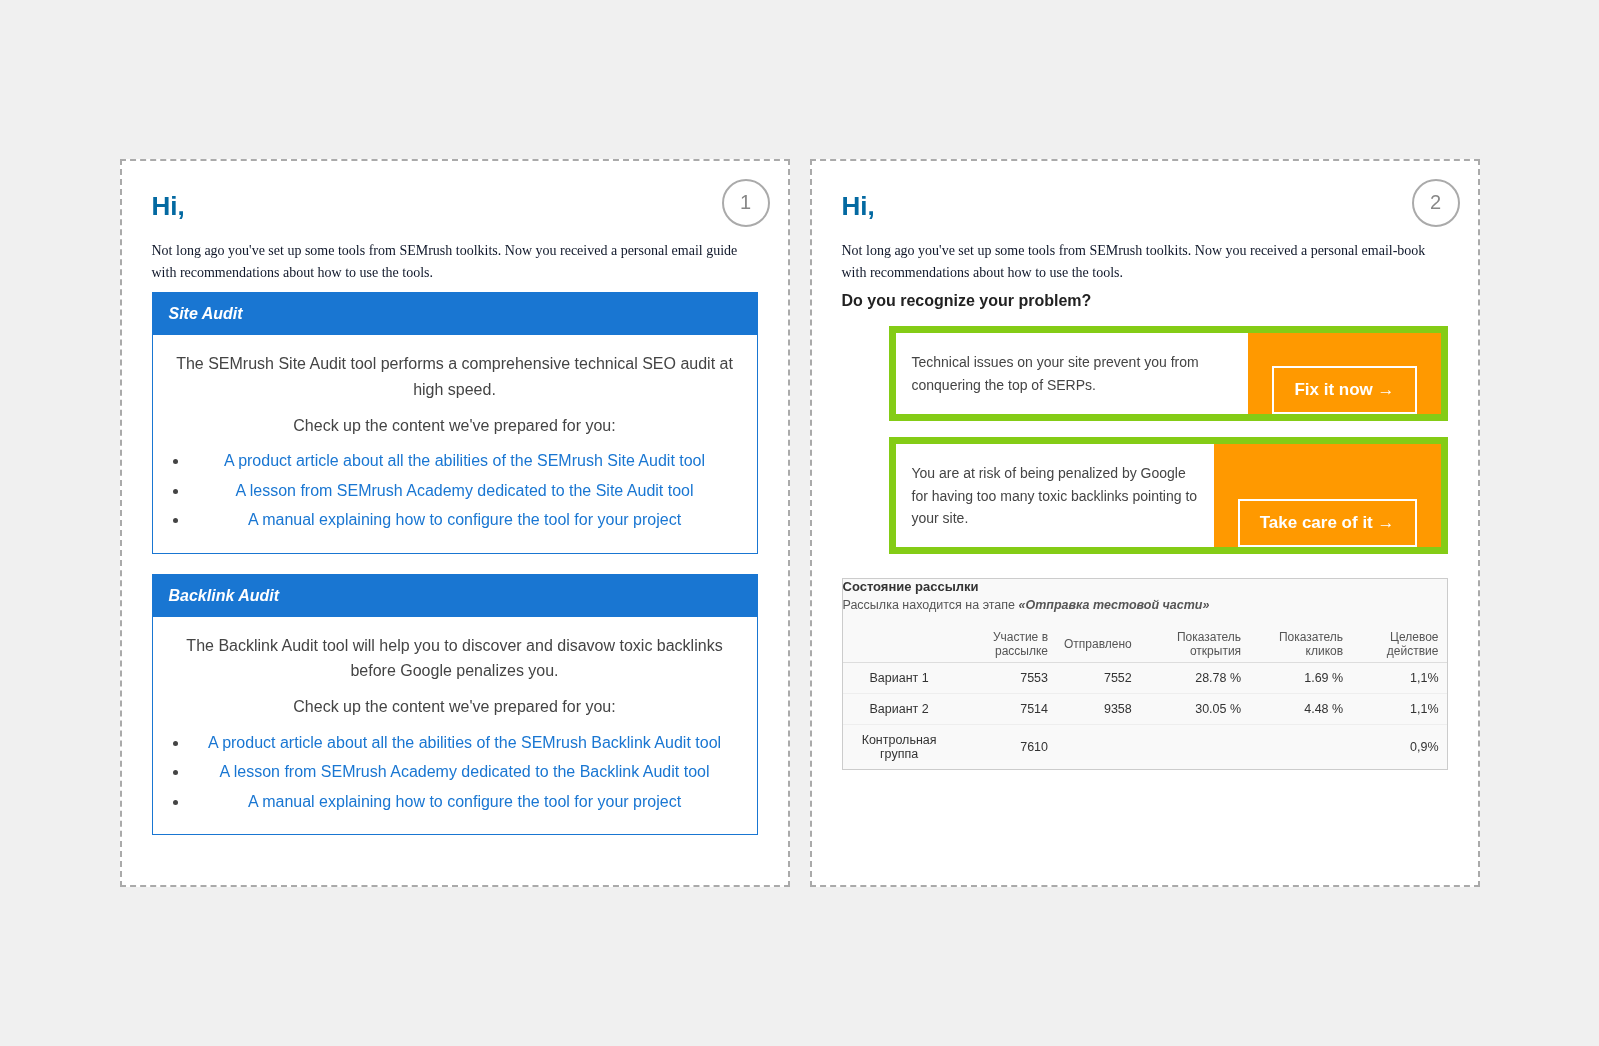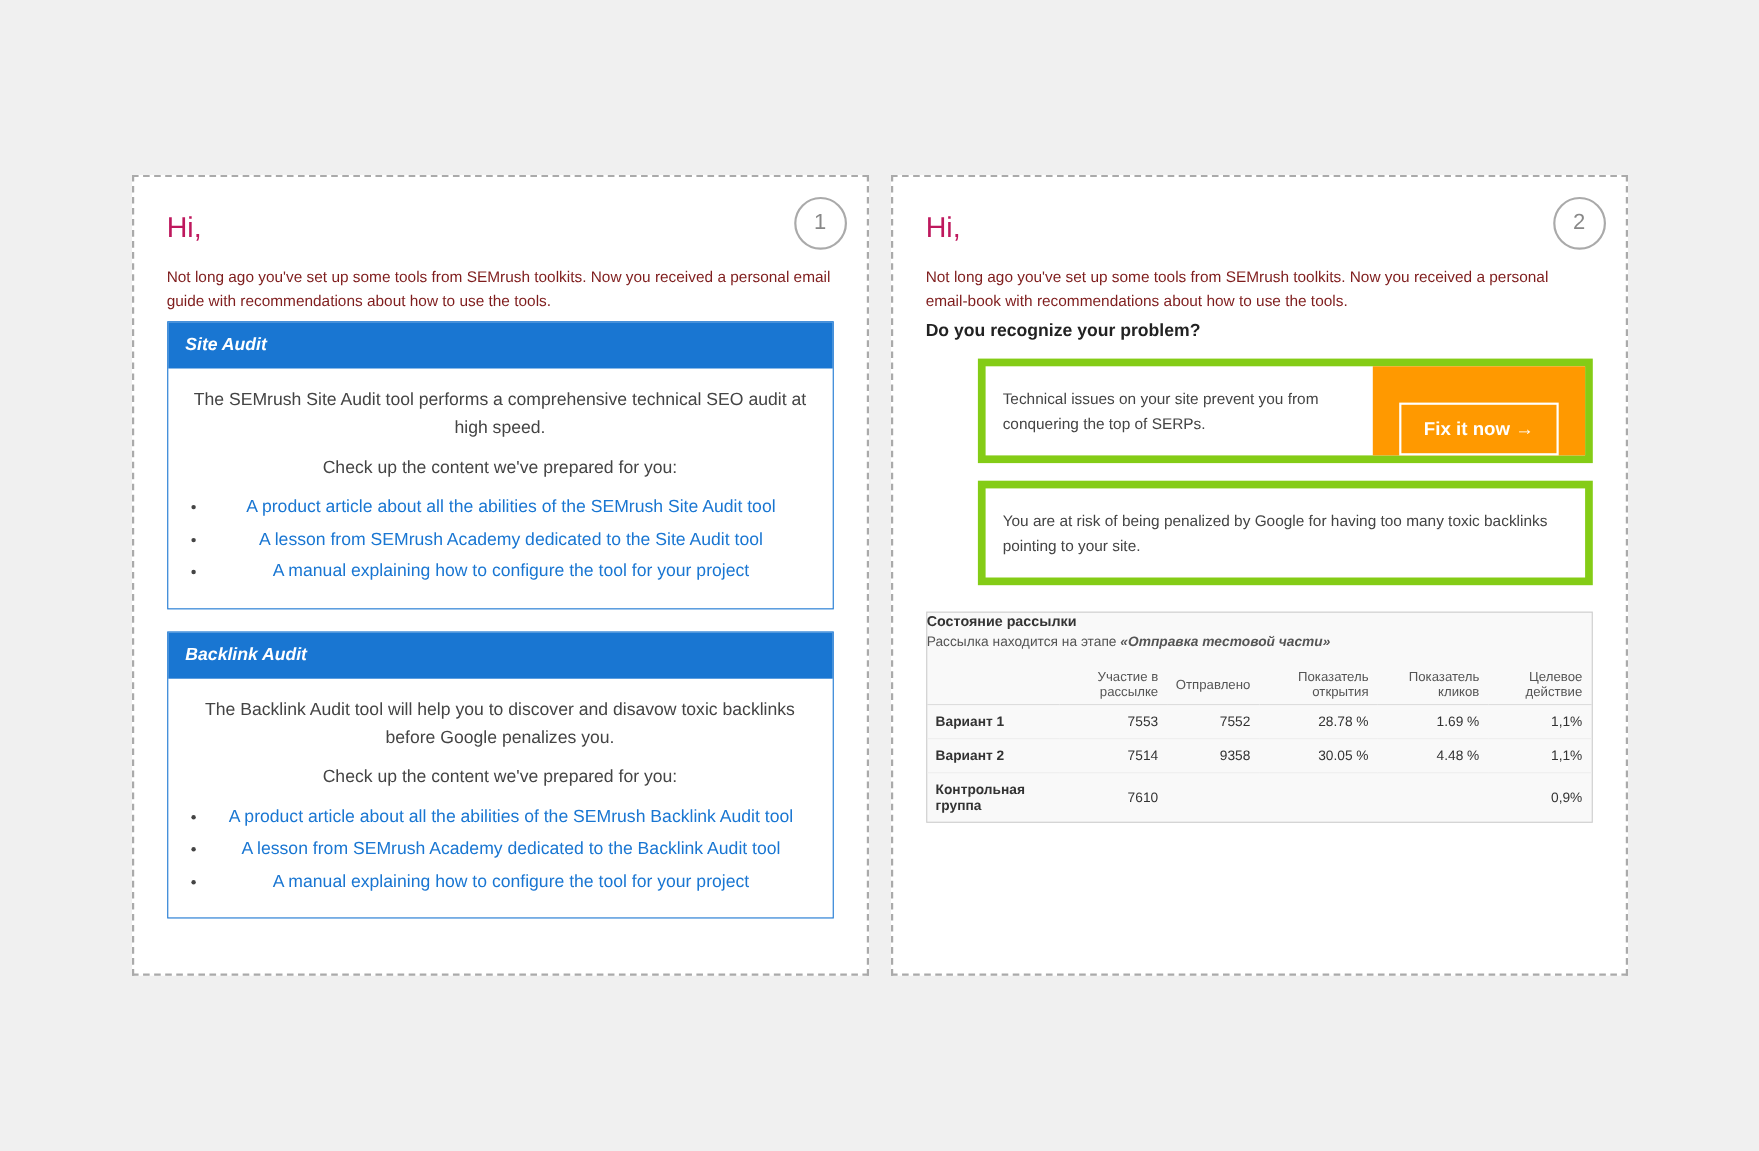--- a/index.html
+++ b/index.html
@@ -42,29 +42,30 @@
       background: #fff;
       display: flex;
       align-items: center;
       justify-content: center;
       font-size: 20px;
       color: #888;
       font-weight: normal;
     }
     .greeting {
       font-size: 26px;
-      font-weight: normal;
-      color: #be185d;
+      font-weight: bold;
+      color: #0369a1;
       margin-bottom: 18px;
     }
     .intro-text {
       font-size: 14px;
-      color: #7f1d1d;
+      color: #0f172a;
       line-height: 1.6;
       margin-bottom: 8px;
+      font-family: Liberation Serif, serif;
     }
     
     .audit-card {
       border: 1px solid #1976d2;
       margin-bottom: 20px;
     }
     .audit-card-header {
       background: #1976d2;
       padding: 12px 16px;
     }
@@ -173,23 +174,22 @@
     .stats-table th:first-child {
       text-align: left;
     }
     .stats-table td {
       text-align: right;
       padding: 8px 8px;
       border-bottom: 1px solid #eee;
       color: #333;
     }
     .stats-table td:first-child {
-      text-align: left;
+      text-align: center;
       color: #333;
-      font-weight: bold;
     }
     .stats-table tr:last-child td {
       border-bottom: none;
     }
   </style>
 </head>
 <body>
 
 <div class="main-container">
 
@@ -238,20 +238,23 @@
 
     <div class="cta-row">
       <div class="cta-text">Technical issues on your site prevent you from conquering the top of SERPs.</div>
       <div class="cta-button-area">
         <button class="cta-button">Fix it now →</button>
       </div>
     </div>
 
     <div class="cta-row">
       <div class="cta-text">You are at risk of being penalized by Google for having too many toxic backlinks pointing to your site.</div>
+      <div class="cta-button-area">
+        <button class="cta-button">Take care of it →</button>
+      </div>
     </div>
 
     <div class="stats-box">
       <div class="stats-title">Состояние рассылки</div>
       <div class="stats-subtitle">
         <span>Рассылка находится на этапе </span><strong>«Отправка тестовой части»</strong>
       </div>
       <table class="stats-table">
         <thead>
           <tr>

